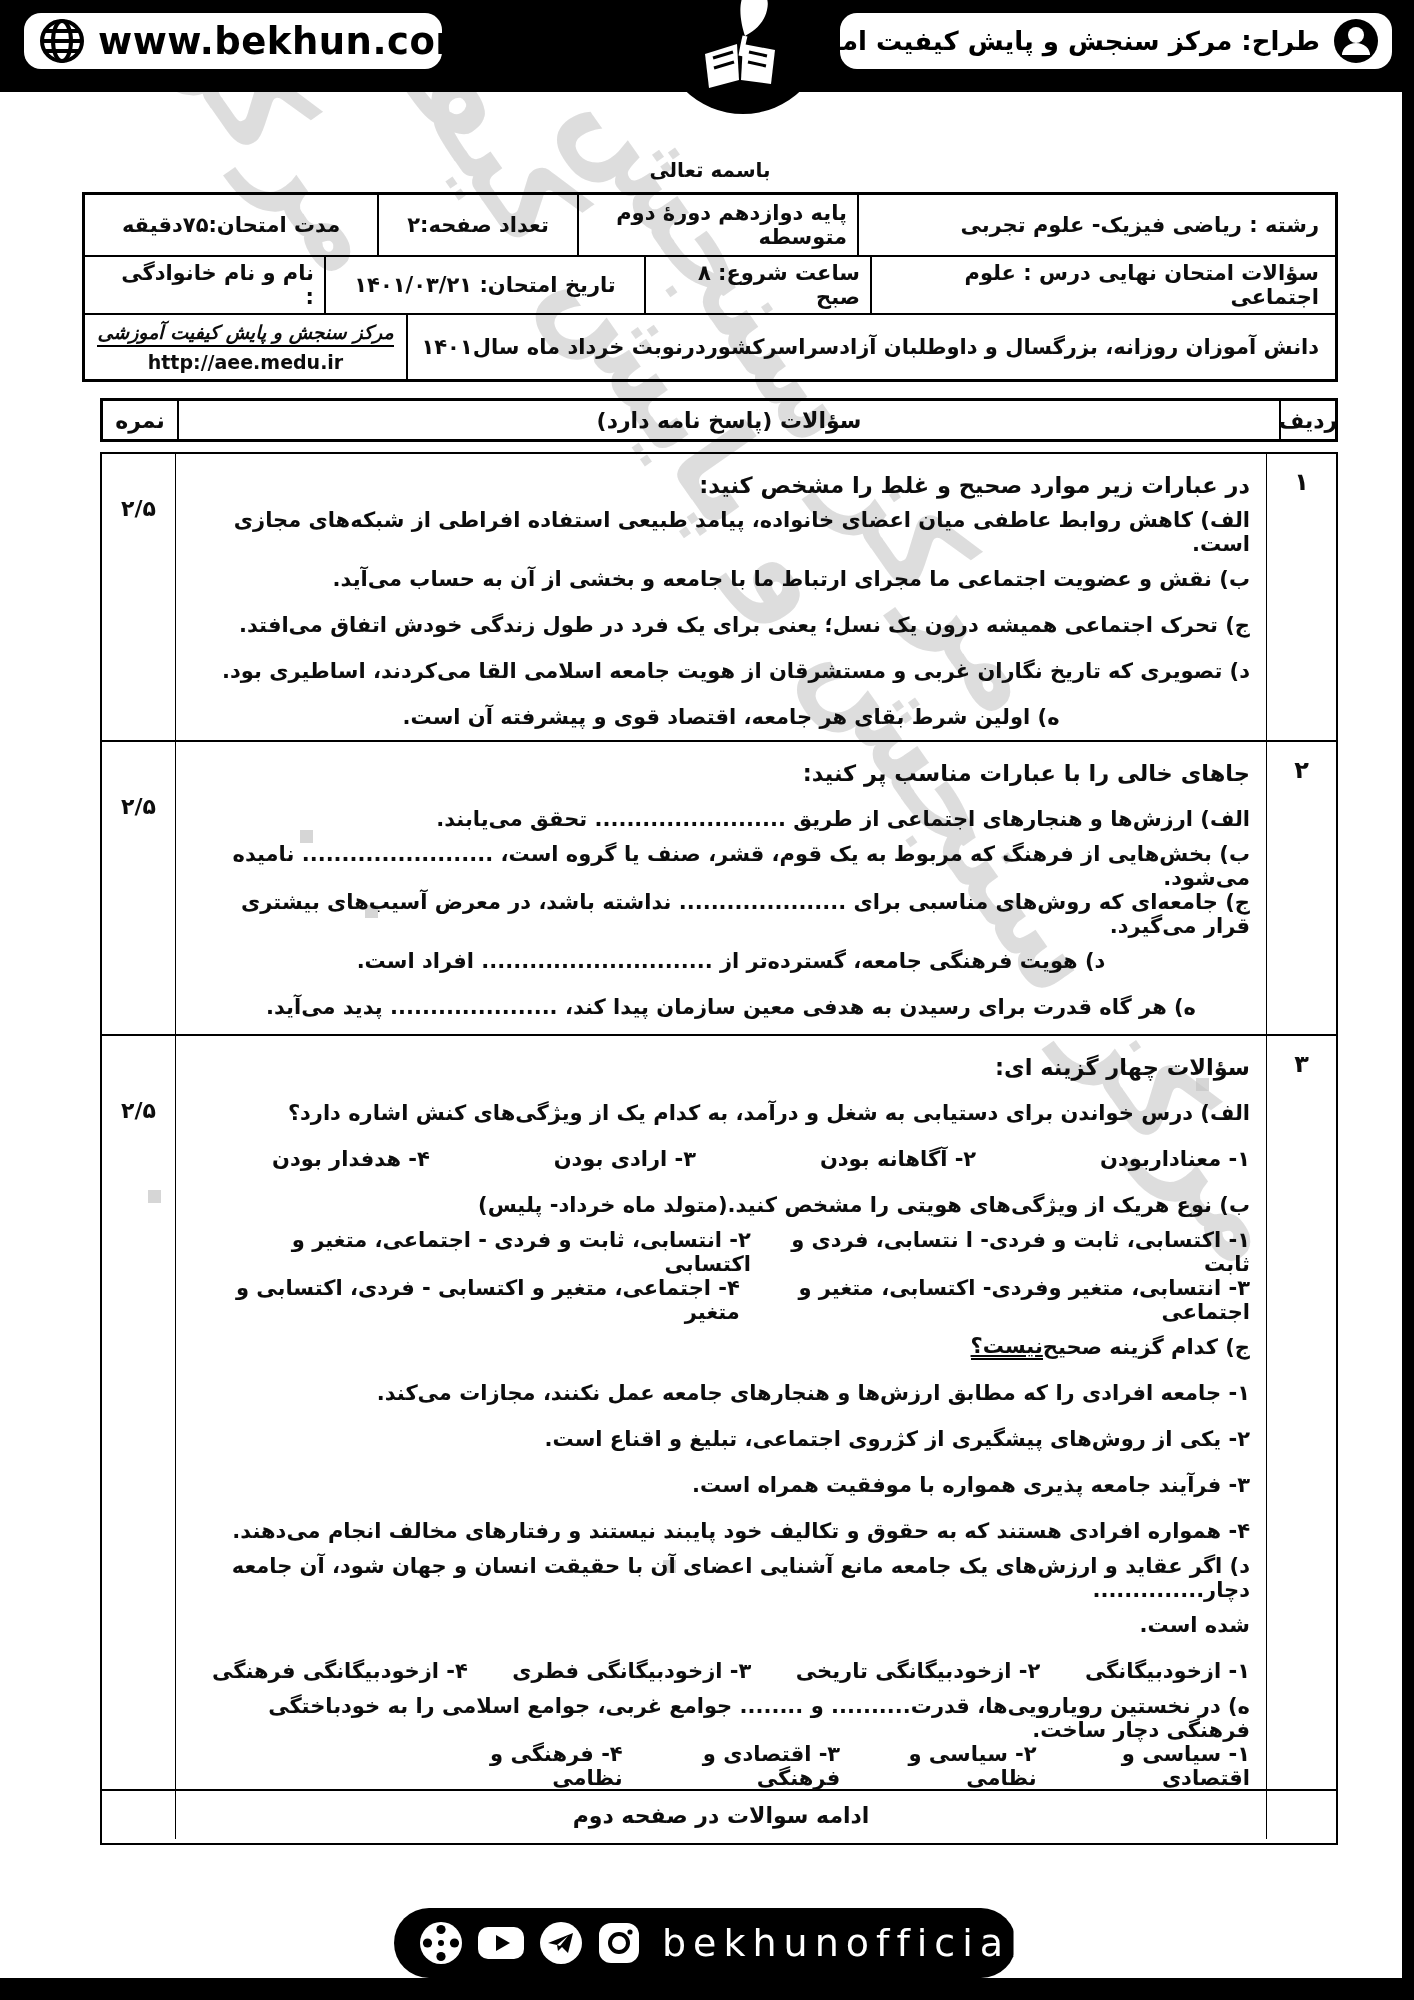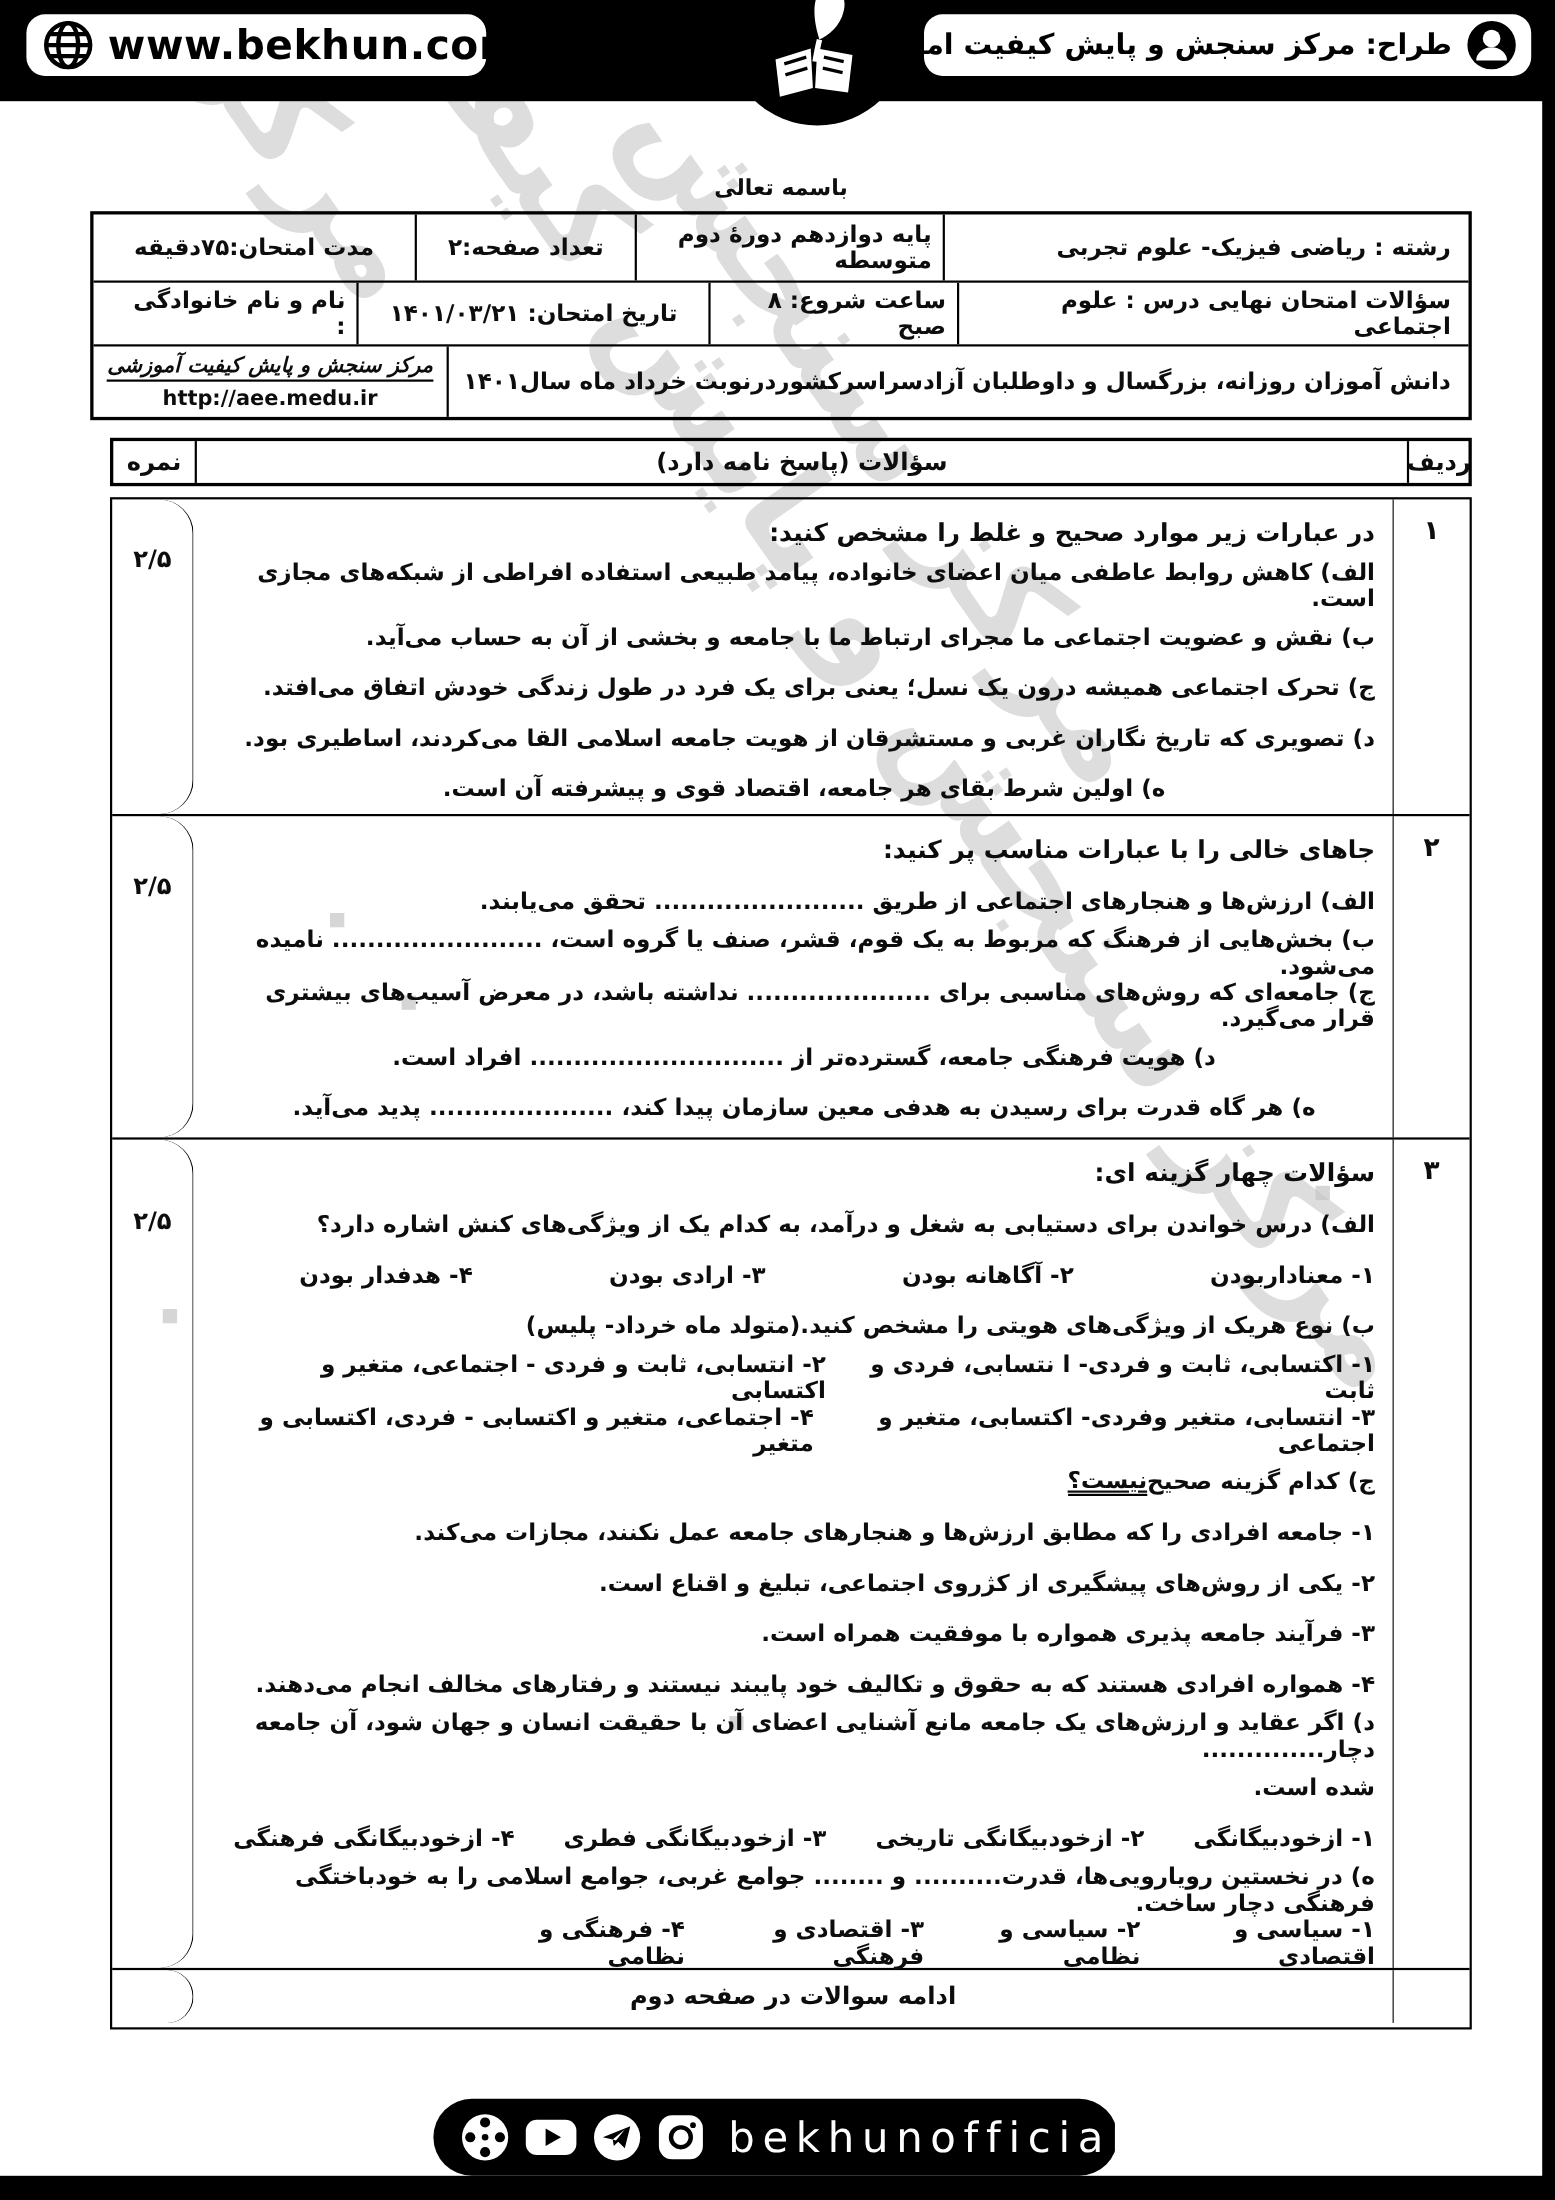--- a/index.html
+++ b/index.html
@@ -43,21 +43,21 @@
   .qh-cell { display:flex; align-items:center; justify-content:center; font-size:22px; font-weight:bold; }
   .qh-radif { width:56px; border-left:2.5px solid #000; }
   .qh-soalat { flex:1; }
   .qh-nomre { width:76px; border-right:2.5px solid #000; }
   
   .qbody { position:absolute; left:100px; top:452px; width:1238px; height:1393px; border:2.5px solid #000; z-index:2; }
   .qrow { display:flex; direction:rtl; }
   .qrow + .qrow { border-top:2px solid #000; }
   .row-q1 { height:286px; } .row-q2 { height:294px; } .row-q3 { height:755px; } .row-cont { height:50px; }
   .col-radif { width:70px; border-left:1.8px solid #000; text-align:center; font-size:24px; font-weight:bold; padding-top:14px; }
-  .col-score { width:74px; border-right:1.8px solid #000; text-align:center; font-size:22px; font-weight:bold;border-radius:31px; }
+  .col-score { width:74px; border-right:1.8px solid #000; text-align:center; font-size:22px; font-weight:bold; }
   .col-content { flex:1; padding:8px 16px 0 36px; font-size:21px; font-weight:bold; direction:rtl; }
   .pt40 { padding-top:42px; } .pt48 { padding-top:52px; } .pt60 { padding-top:62px; }
   .ln { min-height:46px; display:flex; align-items:center; justify-content:flex-start; text-align:right; }
   .ln.center { justify-content:center; }
   .ln.title { font-size:22.5px; }
   .ln3 { min-height:46px; }
   .opts { display:flex; justify-content:space-between; align-items:center; }
   .opts.pad60  { padding-left:60px; }
   .opts.pad230 { padding-left:210px; }
   .ul { border-bottom:2px solid #000;text-decoration:underline; }

